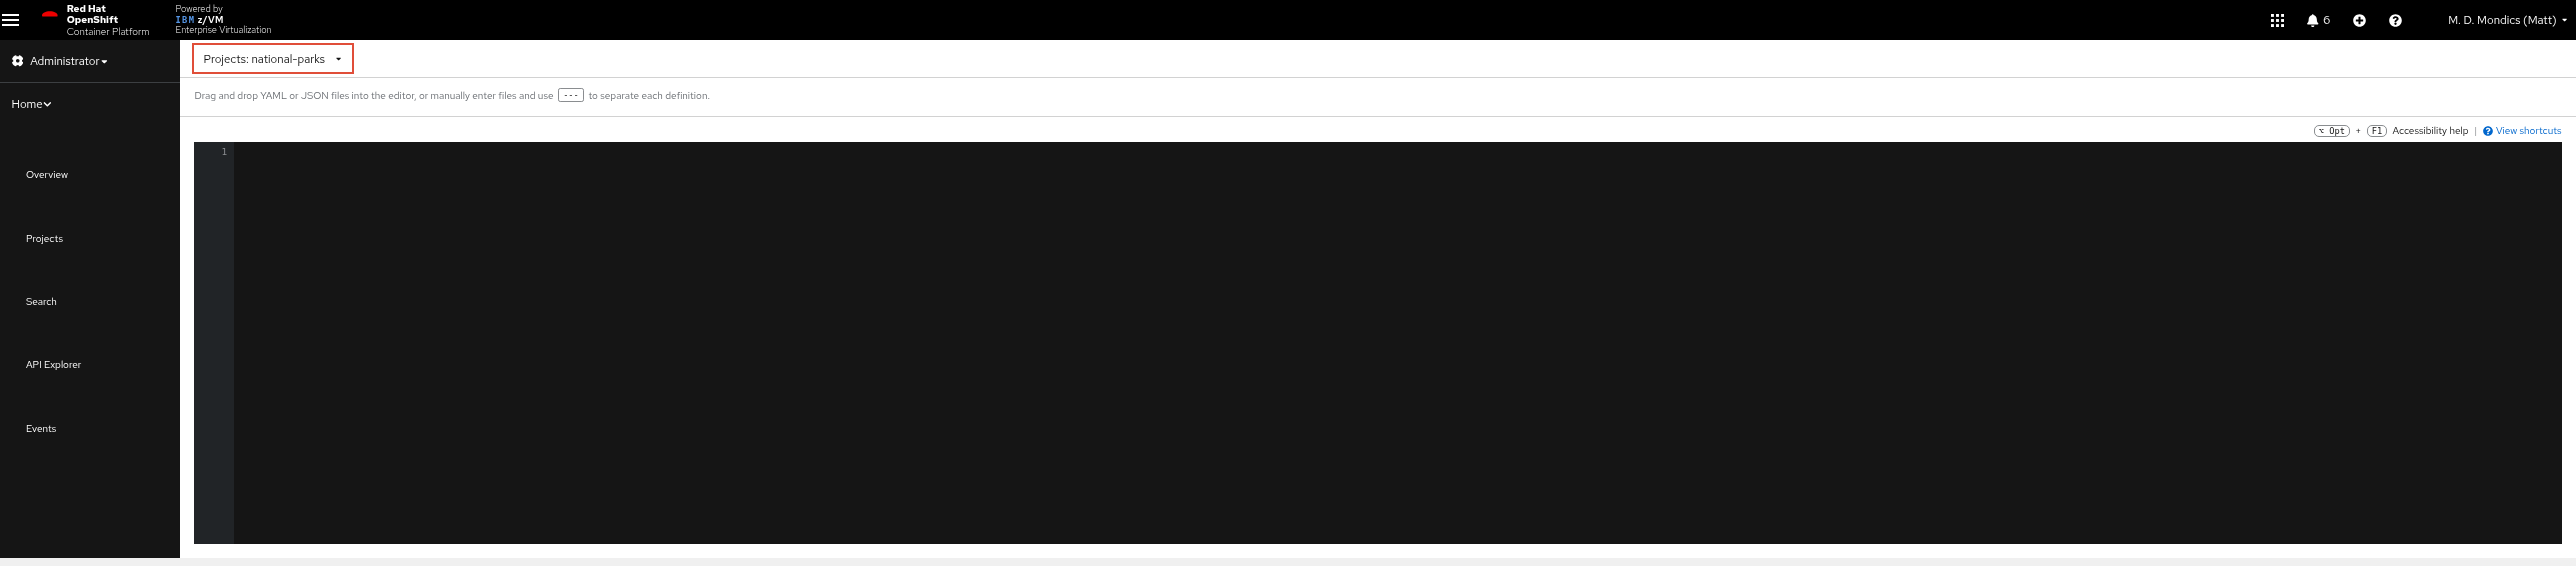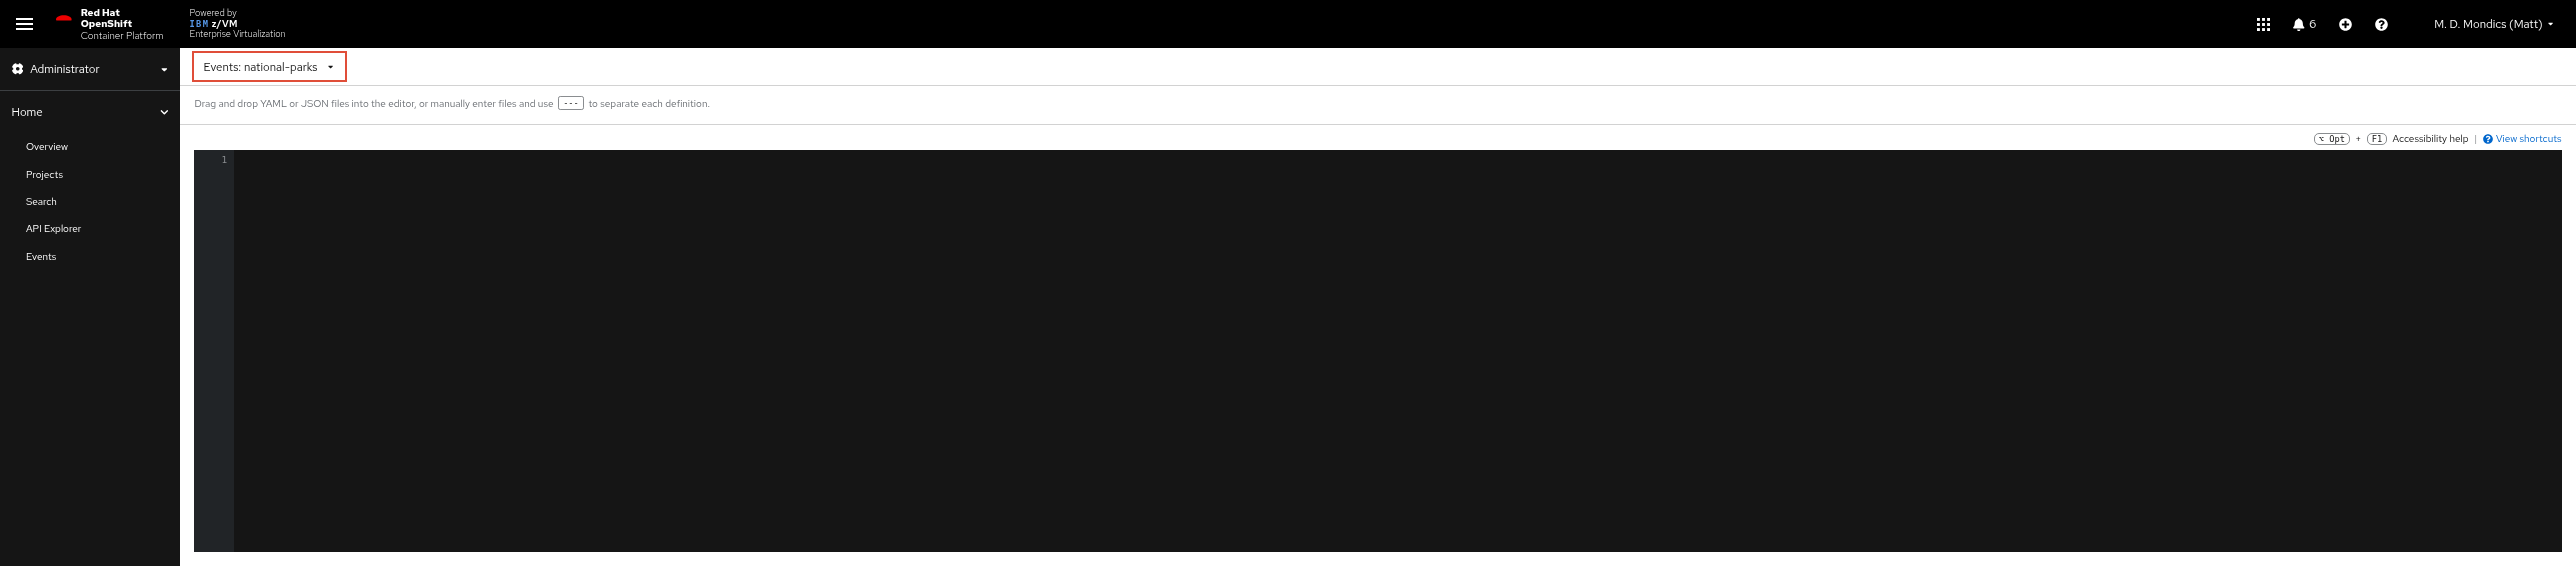--- a/index.html
+++ b/index.html
@@ -1,19 +1,19 @@
 <!DOCTYPE html>
 <html style="font-size:11.5px"><head>
   <meta charset="utf-8">
   <style>
     * { margin: 0; padding: 0; box-sizing: border-box; }
     body { font-family: "Red Hat Text", -apple-system, BlinkMacSystemFont, "Segoe UI", Roboto, Arial, sans-serif; background: #f0f0f0; color: #151515; }
     
     
-    .masthead { background: #000; height: 48px; display: flex; align-items: center; padding: 0 16px; color: #fff; }
+    .masthead { background: #000; height: 40px; display: flex; align-items: center; padding: 0 2px; color: #fff; }
     .hamburger { width: 17.3px; cursor: pointer; margin-right: 20px; }
     .hamburger div { width: 17.3px; height: 2.2px; background: #fff; margin: 2.9px 0; }
     .brand { display: flex; align-items: center; gap: 5.8px; }
     .brand-icon svg { width: 21.6px; height: 21.6px; }
     .brand-text { font-size: 10px; line-height: 1.15; }
     .brand-text .l1 strong { font-weight: 700; }
     .brand-text .l2 { font-weight: 300; font-size: 10px; }
     .powered { margin-left: 26px; font-size: 9.4px; line-height: 1.15; }
     .powered .l1 { font-weight: 300; }
     .powered .l2 { color: #fff; font-weight: 600; letter-spacing: 0.4px; }
@@ -22,26 +22,26 @@
     .masthead-spacer { flex: 1; }
     .masthead-right { display: flex; align-items: center; gap: 23px; margin-right: 5.8px; }
     .mh-item { display: inline-flex; align-items: center; cursor: pointer; color:#fff; font-size:11.5px; gap:4.3px; }
     .user-menu { display:flex; align-items:center; gap:4.3px; cursor:pointer; margin-left:23px; font-size:11.5px;}
     
     
     .body-row { display:flex; height: calc(100vh - 48px); min-height: 202px; }
     
     
     .sidebar { width: 180px; background: #151515; color: #fff; flex-shrink:0; }
-    .sidebar-section { padding: 13px 11.5px; display:flex; align-items:center; justify-content:space-between; cursor:pointer; font-size:11.5px;}
+    .sidebar-section { padding: 13px 11.5px; display:flex; align-items:center; cursor:pointer; font-size:11.5px;}
     .sidebar-section.admin { border-bottom: 0.7px solid #3c3f42; }
     .cog { width:11.5px; height:11.5px; fill:#fff; margin-right:7.2px; }
     .caret { width:8.7px; height:8.7px; fill:#fff; }
     .sub-items { }
-    .sub-item { padding: 7.2px 11.5px 7.2px 26px; font-size:10px; cursor:pointer; }
+    .sub-item { padding: 7.2px 11.5px 7.2px 26px; font-size:10px; cursor:pointer;margin-top:36px; }
     
     
     .main { flex:1; background:#fff; display:flex; flex-direction:column; }
     .project-bar { border-bottom:0.7px solid #d2d2d2; padding: 0 11.5px; display:flex; align-items:flex-start; }
     .project-select { display:inline-flex; align-items:center; gap:10px; padding:5.8px 10px; cursor:pointer; font-size:11.5px; border: 2.2px solid #e04e39; margin-top:2.9px; margin-bottom:2.9px; }
     
     .page-header { padding: 10px 14.4px 14.4px; border-bottom:0.7px solid #d2d2d2; }
     .page-title { font-size:17.3px; font-weight:400; margin-bottom:4.3px; }
     .page-subtitle { font-size:10px; color:#6a6e73; display:flex; align-items:center; gap:4.3px; flex-wrap:wrap; }
     .kbd { border:0.7px solid #8a8d90; border-radius:2.2px; padding:0.7px 4.3px; font-family: monospace; font-size:8.7px; color:#151515; background:#fff;}
@@ -148,21 +148,21 @@
       <div class="sub-item">Projects</div>
       <div class="sub-item">Search</div>
       <div class="sub-item">API Explorer</div>
       <div class="sub-item">Events</div>
     </div>
   </nav>
 
   <main class="main">
     <div class="project-bar">
       <div class="project-select">
-        <span>Events: national-parks</span>
+        <span>Projects: national-parks</span>
         <svg width="7.2" height="7.2" viewBox="0 0 320 512" fill="#151515">
             <path d="M31 192h258c28 0 42 34 22 54L182 375c-12 12-32 12-45 0L9 246c-20-20-6-54 22-54z"></path>
           </svg>
       </div>
     </div>
 
     <div class="page-header">
       <p class="page-subtitle">
         <span>Drag and drop YAML or JSON files into the editor, or manually enter files and use</span>
         <span class="kbd">---</span>

